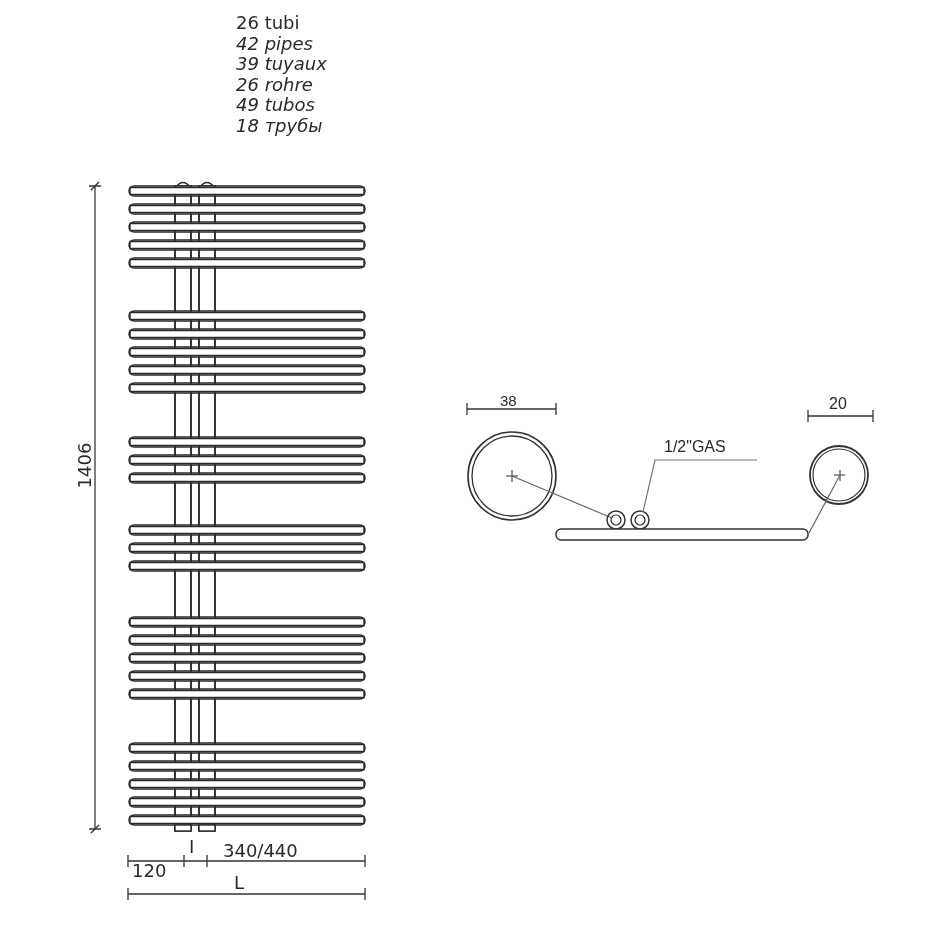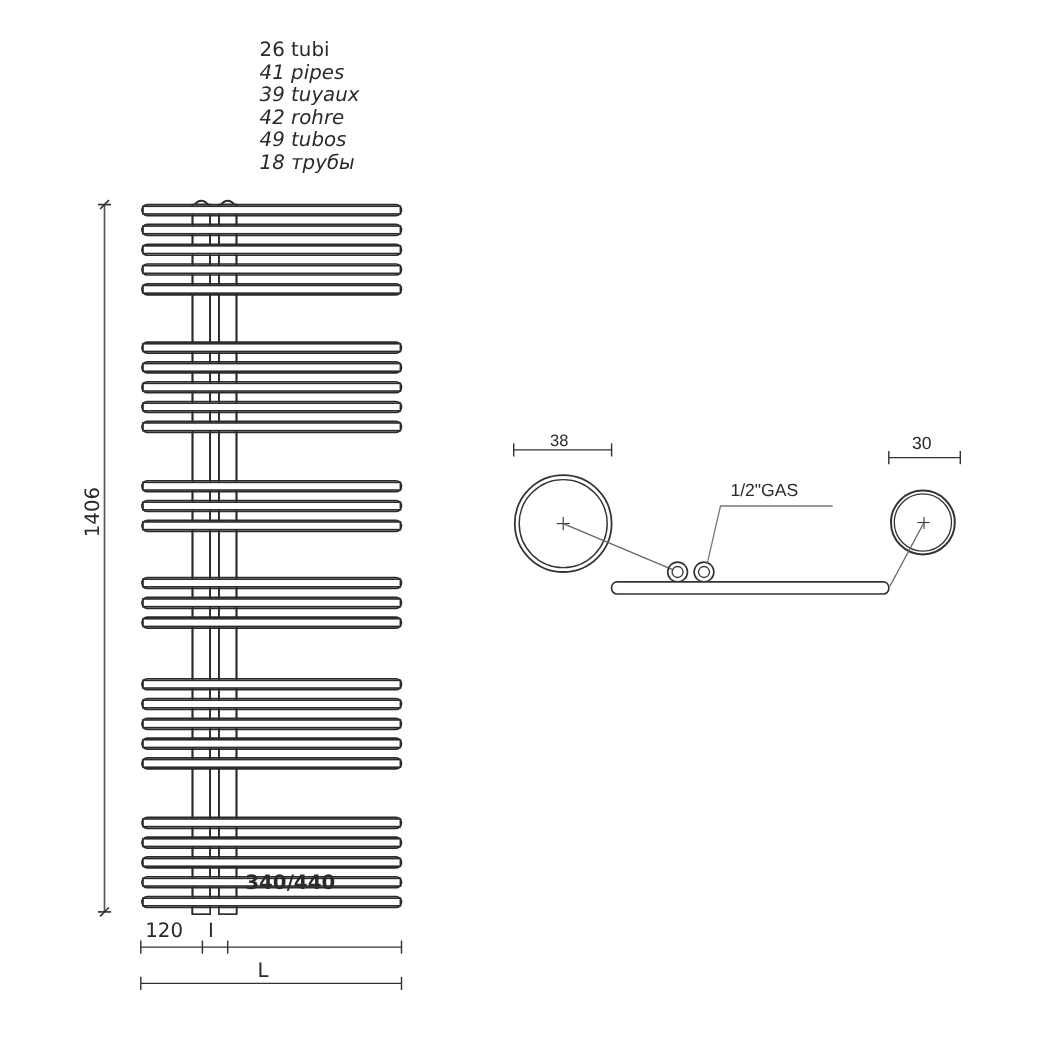--- a/index.html
+++ b/index.html
@@ -1,18 +1,18 @@
 <!DOCTYPE html>
 <html><head>
 <meta charset="utf-8">
 <style>
   html, body { margin:0; padding:0; background:#ffffff; }
   body { width:950px; height:950px; position:relative; overflow:hidden; font-family:"DejaVu Sans", sans-serif; color:#333; }
   #drawing { position:absolute; left:0; top:0; width:950px; height:950px; }
-  .labels { position:absolute; left:236px; top:36px; font-size:18px; line-height:20.5px; color:#2a2a2a; }
+  .labels { position:absolute; left:236px; top:13px; font-size:18px; line-height:20.5px; color:#2a2a2a; }
   .labels div { white-space:nowrap; }
   .labels .it { font-style:italic; }
   .dim-text { position:absolute; font-size:18px; color:#2a2a2a; white-space:nowrap; }
   .dim-small { position:absolute; font-family:"Liberation Sans", sans-serif; font-size:15px; color:#2a2a2a; white-space:nowrap; }
 </style>
 </head>
 <body>
 
 <svg id="drawing" viewBox="0 0 950 950" xmlns="http://www.w3.org/2000/svg">
 
@@ -134,28 +134,28 @@
     <circle cx="839" cy="475" r="29" stroke-width="1.8"></circle>
     <circle cx="839" cy="475" r="26" stroke-width="1.2"></circle>
     <line x1="834" y1="475" x2="845" y2="475" stroke-width="1"></line>
     <line x1="840" y1="470" x2="840" y2="481" stroke-width="1"></line>
     <line x1="840" y1="475" x2="809" y2="533" stroke="#666" stroke-width="1.2"></line>
   </g>
 </svg>
 
 <div class="labels">
   <div>26 tubi</div>
-  <div class="it">41 pipes</div>
+  <div class="it">42 pipes</div>
   <div class="it">39 tuyaux</div>
-  <div class="it">42 rohre</div>
+  <div class="it">26 rohre</div>
   <div class="it">49 tubos</div>
   <div class="it">18 трубы</div>
 </div>
 
 <div class="dim-text" style="left:62px;top:455px;transform:rotate(-90deg);transform-origin:center;">1406</div>
-<div class="dim-text" style="left:132px;top:836px;">120</div>
+<div class="dim-text" style="left:132px;top:860px;">120</div>
 <div class="dim-text" style="left:189px;top:836px;">I</div>
-<div class="dim-text" style="left:223px;top:792px;font-weight:bold;">340/440</div>
+<div class="dim-text" style="left:223px;top:840px;">340/440</div>
 <div class="dim-text" style="left:234px;top:872px;">L</div>
 
 <div class="dim-small" style="left:500px;top:392px;font-size:15px;">38</div>
-<div class="dim-small" style="left:829px;top:395px;font-size:16px;">30</div>
+<div class="dim-small" style="left:829px;top:395px;font-size:16px;">20</div>
 <div class="dim-small" style="left:664px;top:438px;font-size:16px;">1/2"GAS</div>
 
 </body></html>

